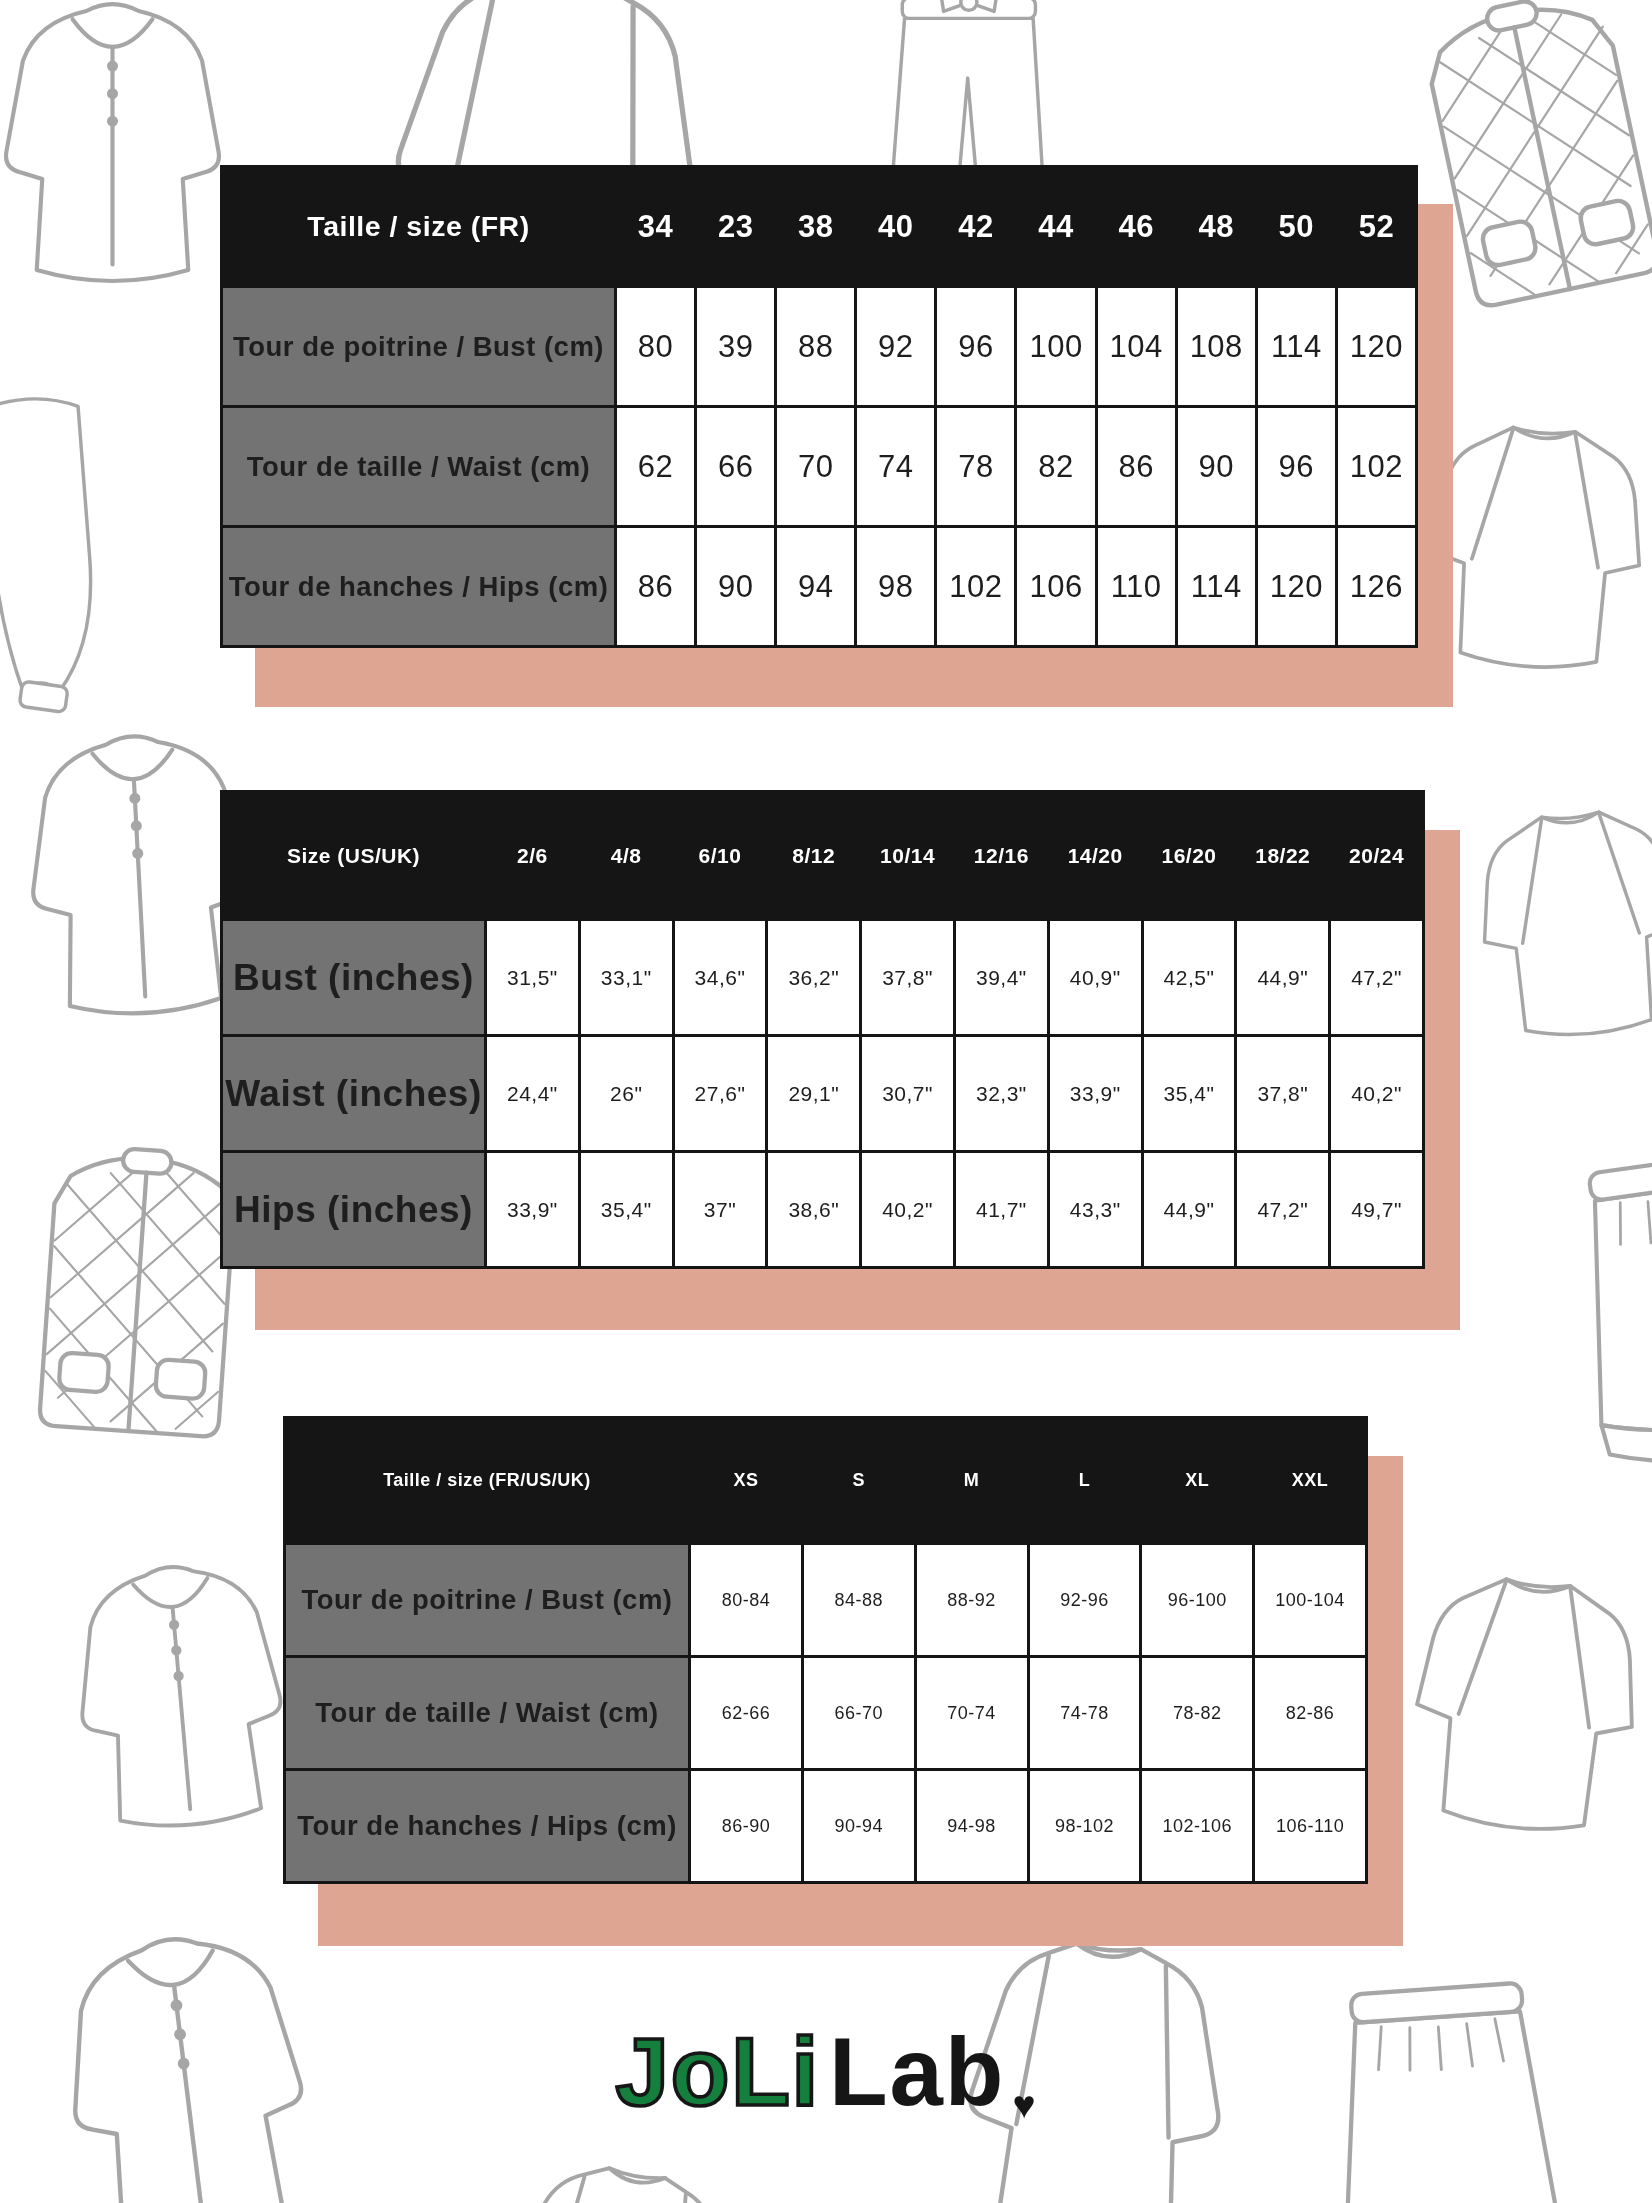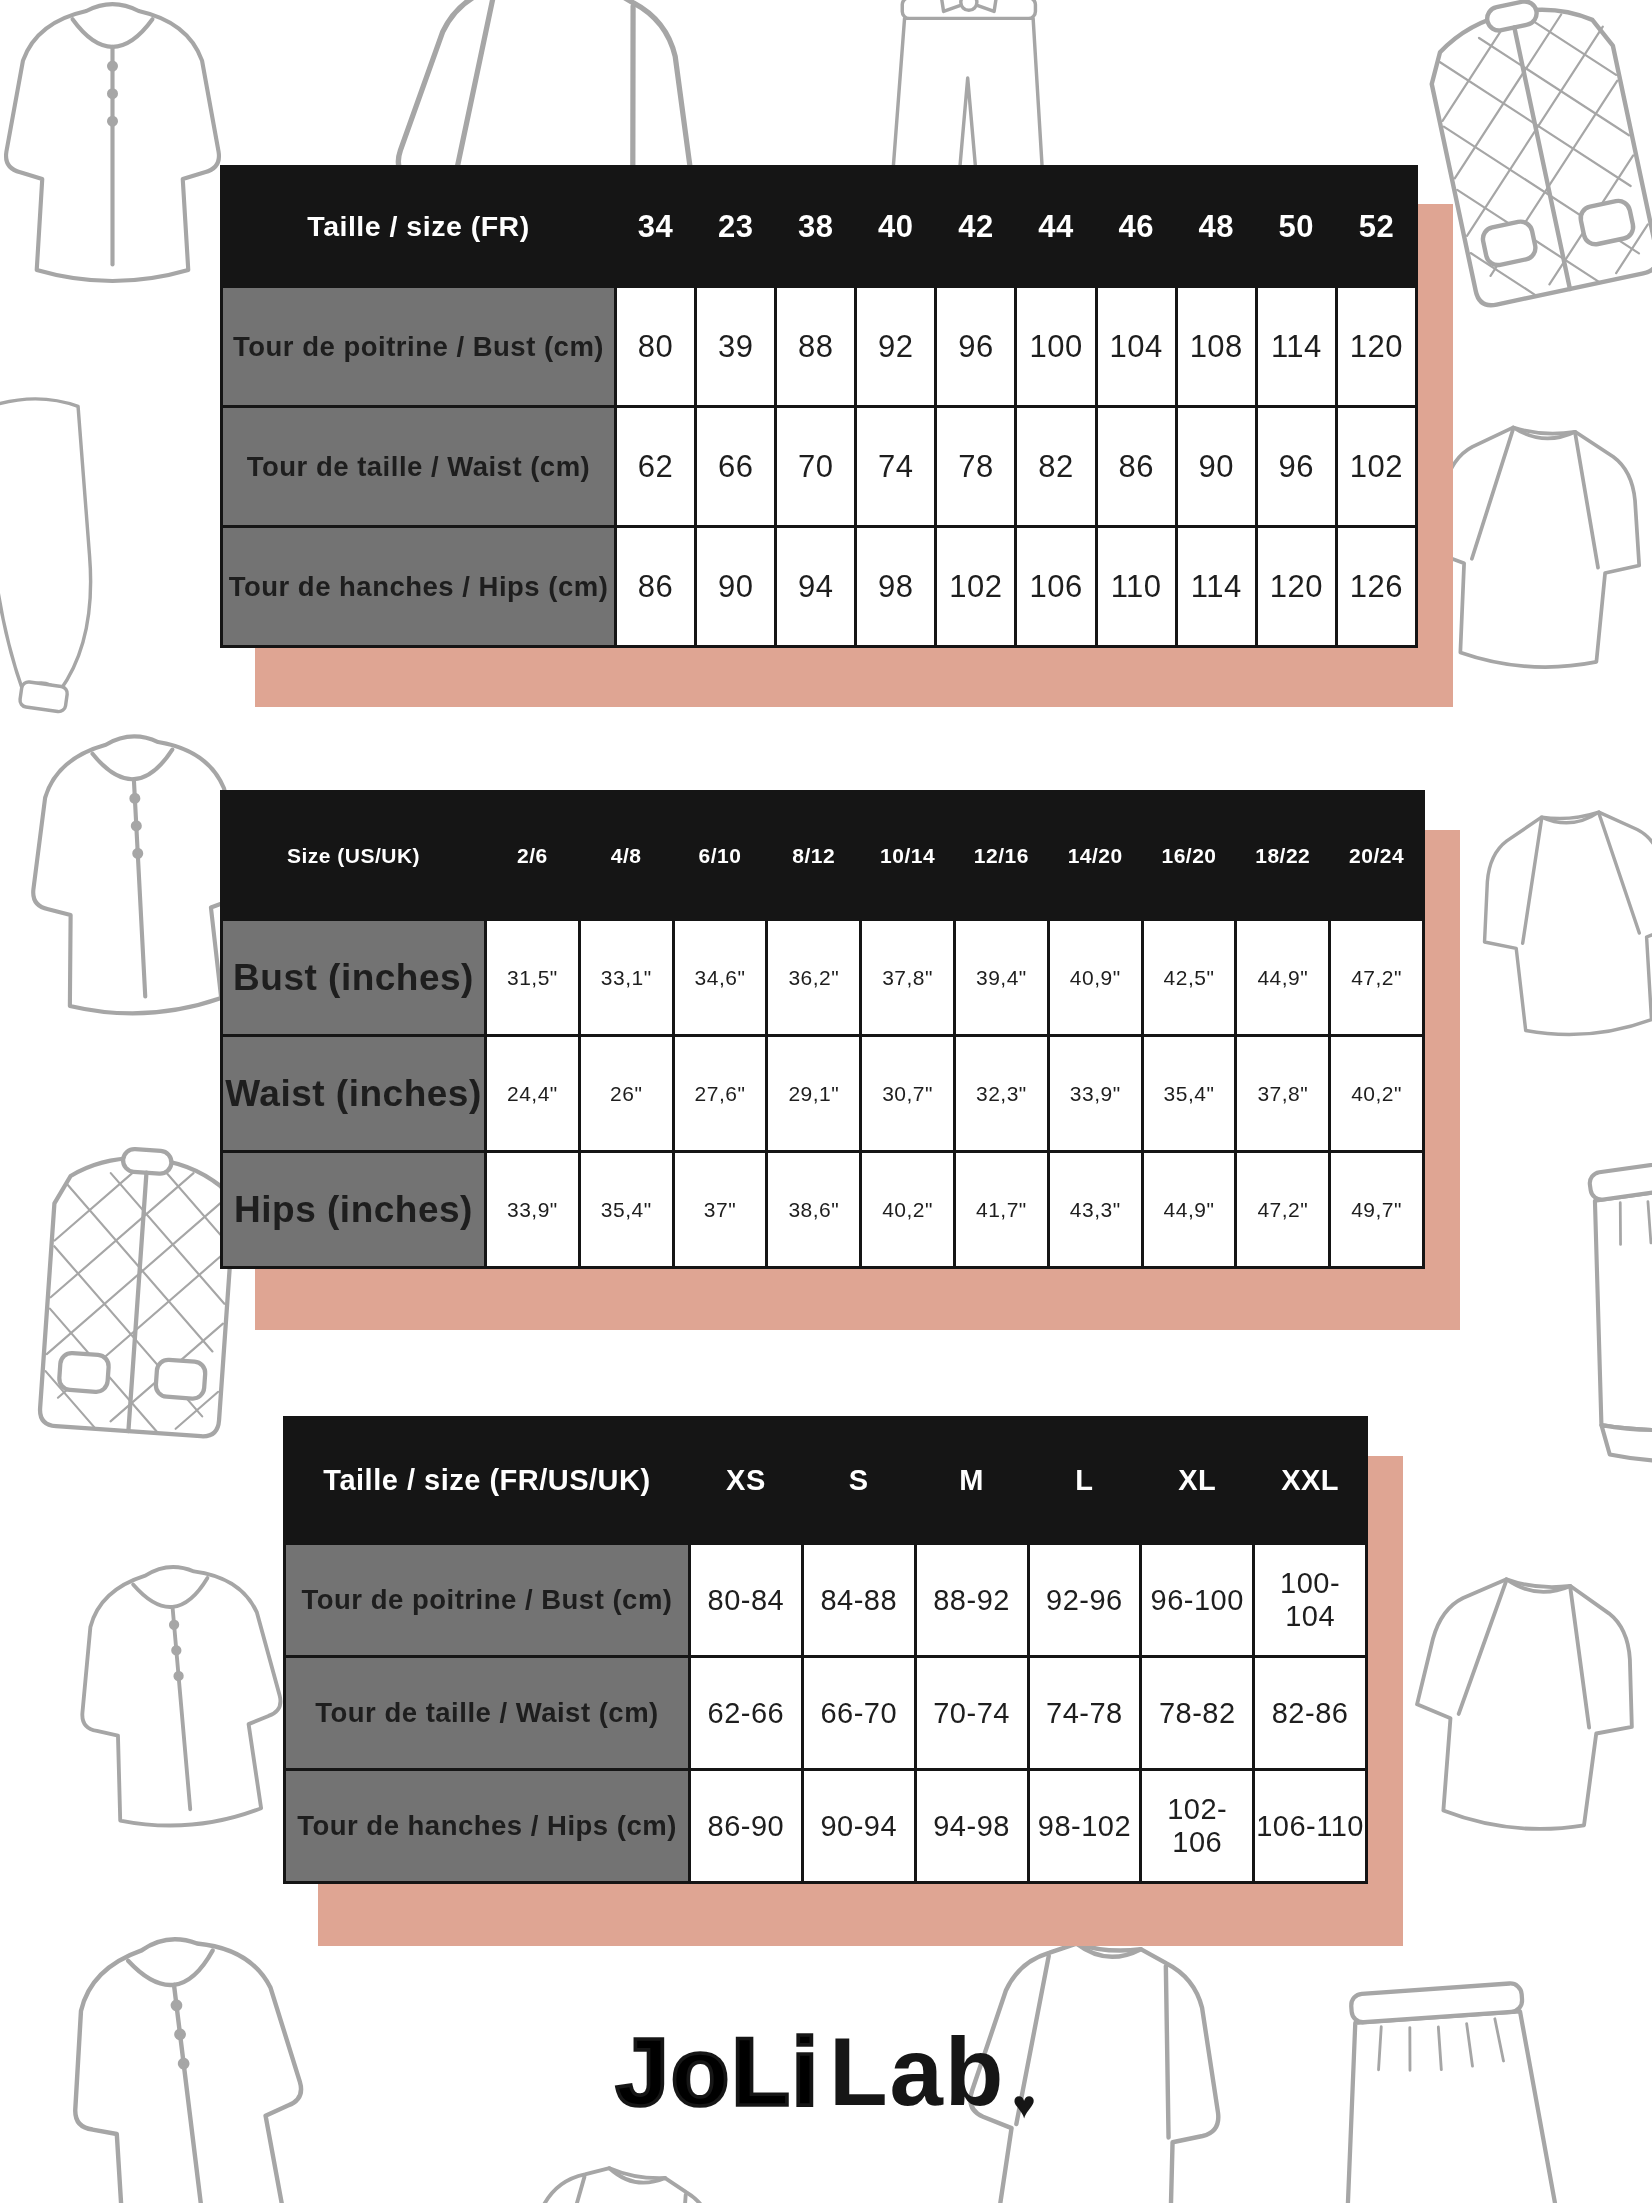--- a/index.html
+++ b/index.html
@@ -13,25 +13,25 @@
   .tbl{position:absolute;display:grid;background:#fff;border:3.7px solid #151515;z-index:2;box-sizing:border-box}
   .t1{left:220px;top:165px;width:1198px;grid-template-columns:391px repeat(10,1fr);grid-template-rows:117px 120px 120px 120px}
   .t2{left:220px;top:790px;width:1205px;grid-template-columns:261px repeat(10,1fr);grid-template-rows:125px 116px 116px 116px}
   .t3{left:283px;top:1416px;width:1085px;grid-template-columns:402px repeat(6,1fr);grid-template-rows:123px 113px 113px 113px}
   .c{display:flex;align-items:center;justify-content:center;border-left:3.7px solid #151515;border-top:3.7px solid #151515;
      background:#fff;font-size:31px;letter-spacing:0.5px;text-align:center;min-width:0}
   .h{background:#151515;border-color:#151515;color:#fff;font-weight:700;border-top:none}
   .lab{background:#737373;font-weight:700;font-size:27.5px;border-left:none;padding:0 0}
   .lab-h{font-size:28.5px;padding:0 7.3px;border-left:none}
   .t2 .c{font-size:21px}
-  .t3 .c{font-size:29px}
+  .t3 .c{font-size:18px}
   .t2 .lab{font-size:37px}
   .t3 .lab{font-size:27.5px}
   .logo{position:absolute;left:0;right:0;top:2017px;text-align:center;z-index:2;font-weight:700;font-size:96px;letter-spacing:1.8px}
-  .logo-outline{color:#000000;-webkit-text-stroke:3.7px #161616}
+  .logo-outline{color:#15803d;-webkit-text-stroke:3.7px #161616}
   .logo-solid{color:#161616;margin-left:9px}
   .logo-heart{font-size:39px;color:#161616;position:relative;top:13px;margin-left:7.3px;-webkit-text-stroke:0}
 </style>
 </head>
 <body>
 
 <div class="page">
 
   <svg class="bg" width="1653" height="2204" viewBox="0 0 1800 2400" aria-hidden="true">
     <defs>

